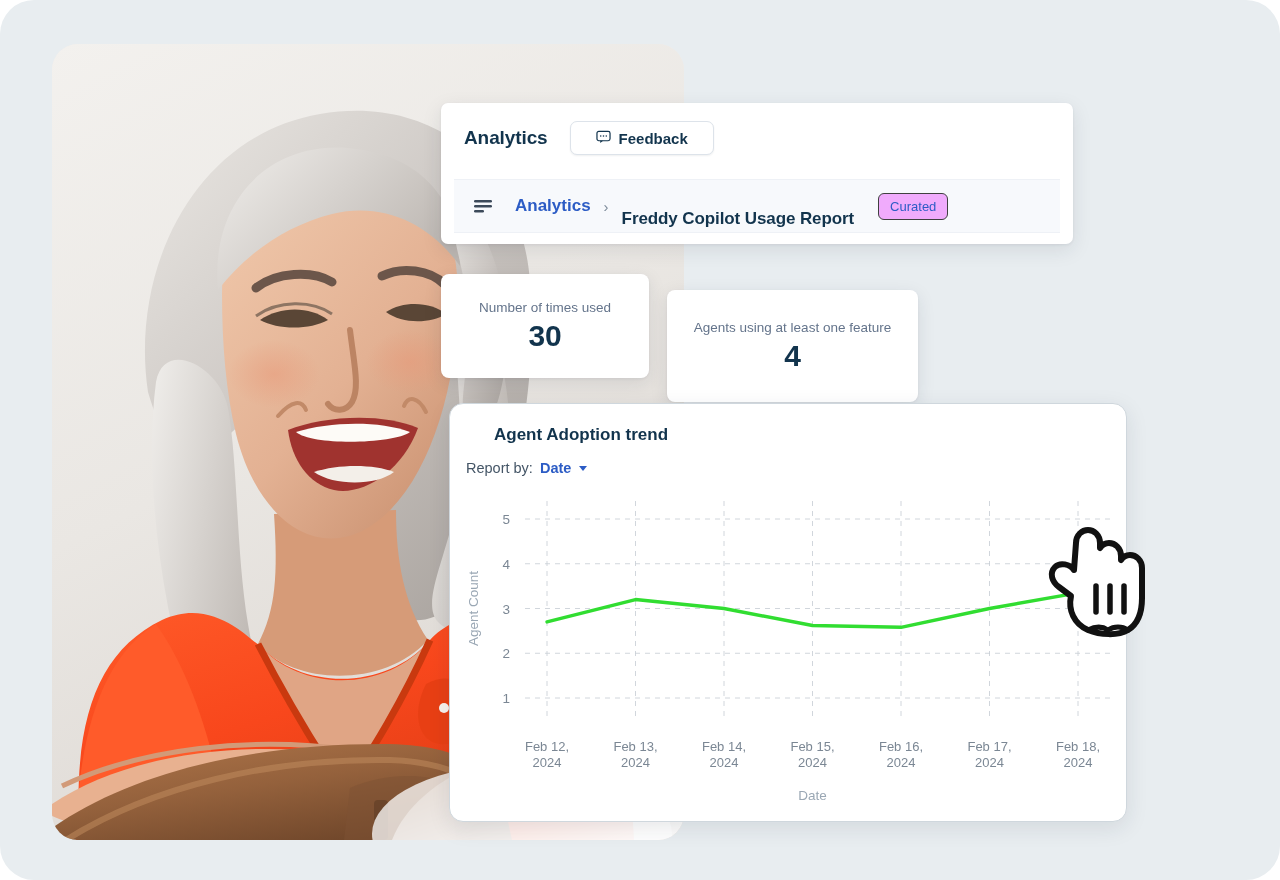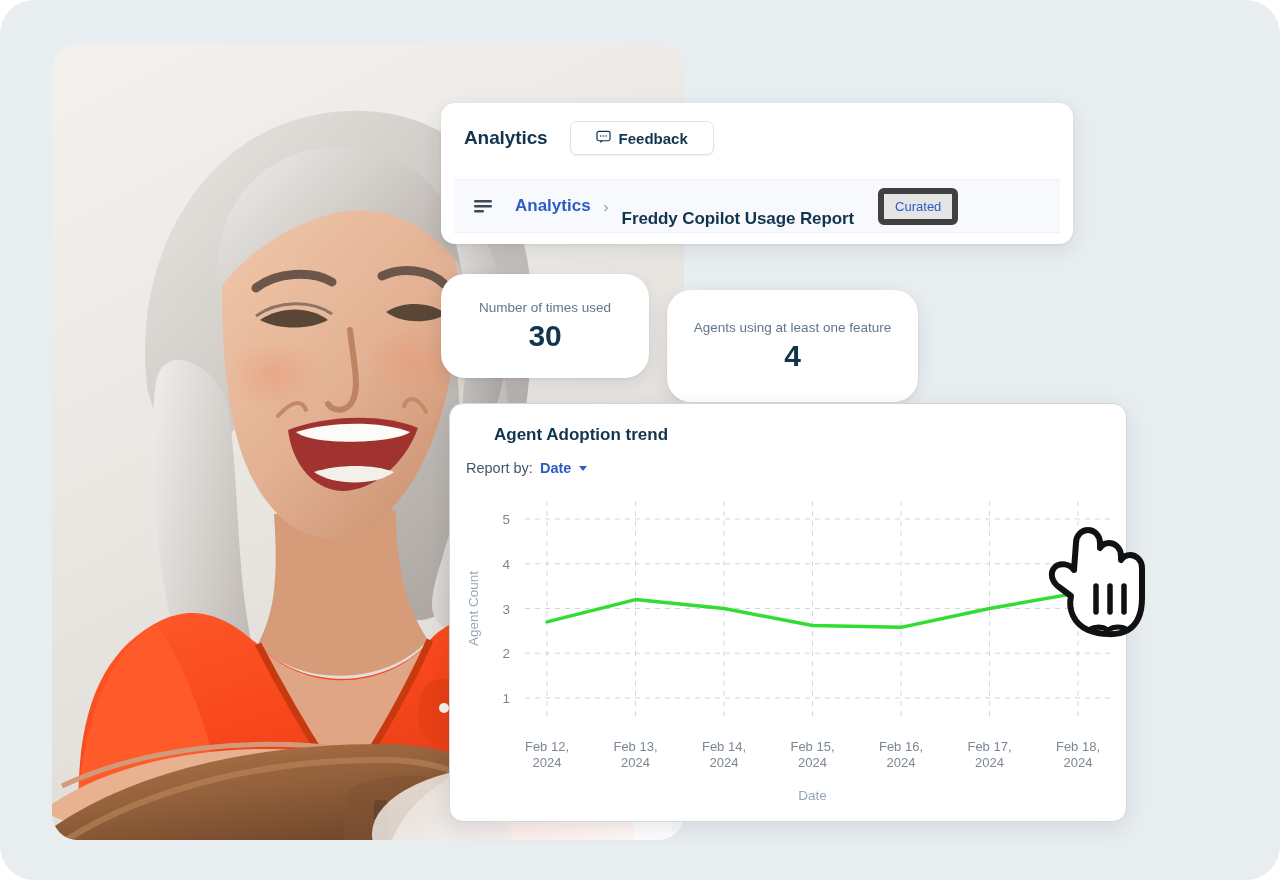--- a/index.html
+++ b/index.html
@@ -40,21 +40,21 @@
     background: #efece9;
   }
   .photo svg { display: block; width: 100%; height: 100%; }
 
   
   .top-panel {
     position: absolute;
     left: 441px; top: 103px;
     width: 632px; height: 141px;
     background: #ffffff;
-    border-radius: 14px;
+    border-radius: 7px;
     box-shadow: 0 6px 20px rgba(28,42,60,0.10), 0 1px 3px rgba(28,42,60,0.07);
   }
   .top-row {
     position: absolute;
     left: 0; top: 0;
     width: 100%; height: 70px;
     display: flex;
     align-items: center;
     padding-left: 23px;
     box-sizing: border-box;
@@ -108,32 +108,32 @@
   .crumb-current {
     font-size: 17px;
     font-weight: 700;
     color: #12344d;
     letter-spacing: -0.1px;
     margin-top: 25px;
   }
   .curated-badge {
     margin-left: 14px;
     padding: 5px 11px;
-    border: 6px solid #404040;
+    border: 1px solid #404040;
     border-radius: 6px;
-    background: #e5e5e5;
+    background: #f0abfc;
     color: #2c5cc5;
     font-size: 13px;
   }
 
   
   .stat-card {
     position: absolute;
     background: #ffffff;
-    border-radius: 24px;
+    border-radius: 8px;
     box-shadow: 0 5px 18px rgba(28,42,60,0.10), 0 1px 3px rgba(28,42,60,0.06);
     display: flex;
     flex-direction: column;
     align-items: center;
     justify-content: center;
   }
   .stat-1 { left: 441px; top: 274px; width: 208px; height: 104px; }
   .stat-2 { left: 667px; top: 290px; width: 251px; height: 112px; }
   .stat-label {
     font-size: 13.5px;

